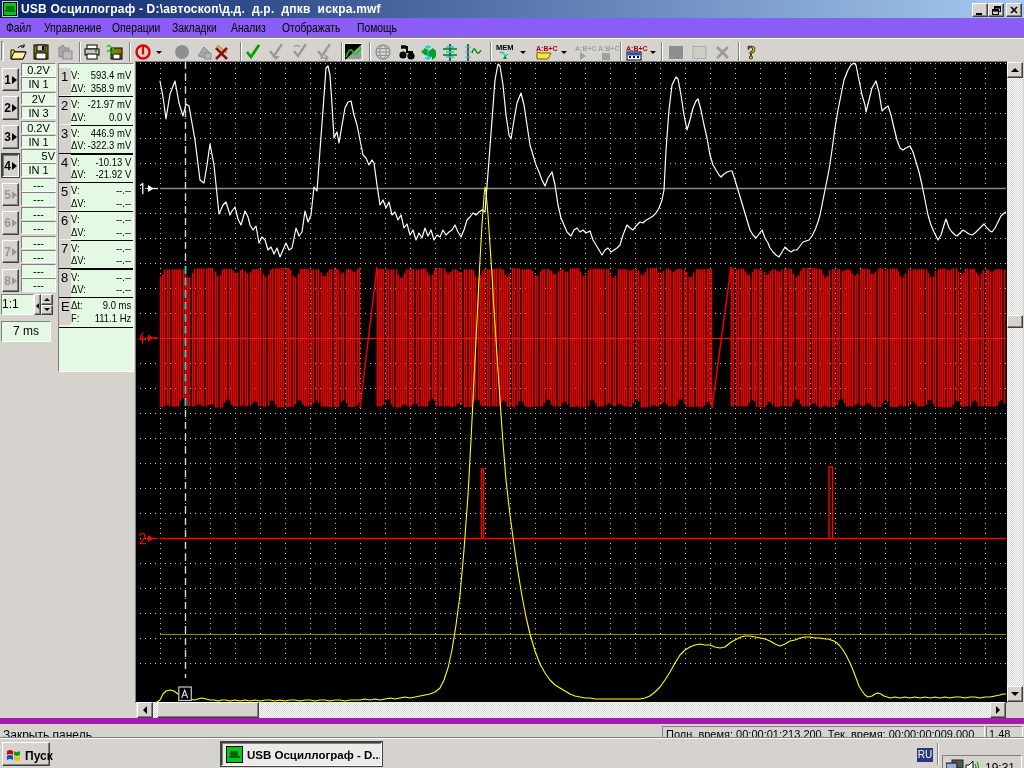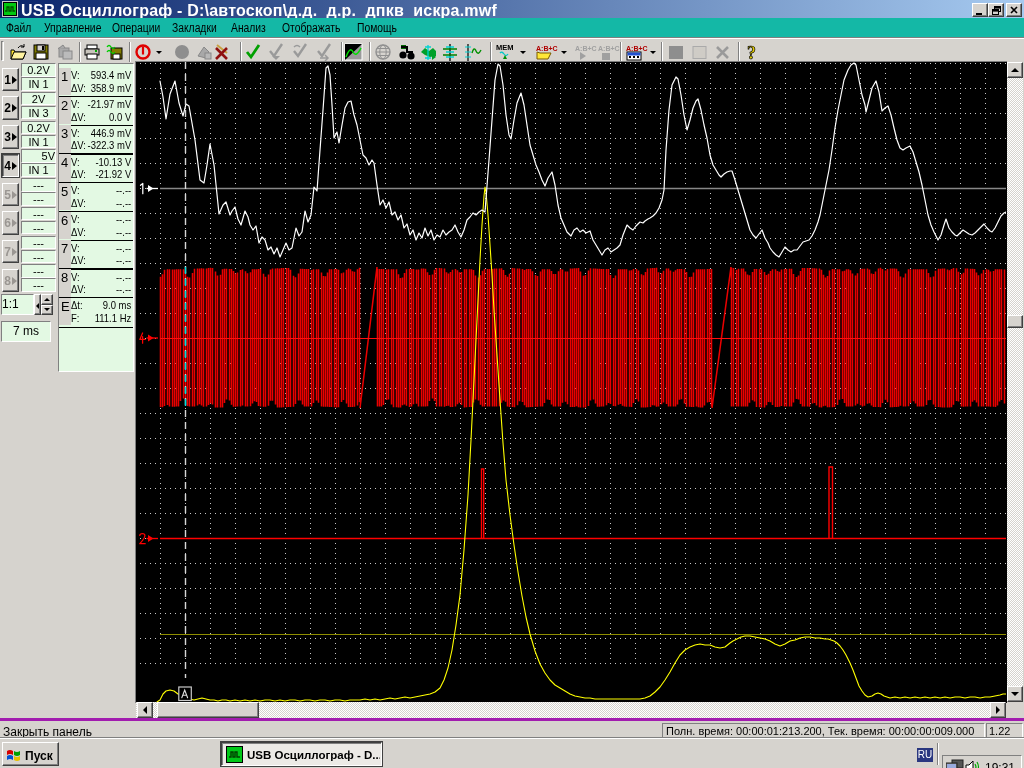--- a/index.html
+++ b/index.html
@@ -15,35 +15,35 @@
 .btnface{background:#d6d3ce}
 </style></head><body>
 <div id="root" style="position:absolute;left:0;top:0;width:1024px;height:768px;transform:translateZ(0)">
     <div class="abs" style="left:0;top:0;width:1024px;height:18px;background:linear-gradient(to right,#0a246a,#a6caf0)">
       <svg class="abs" style="left:2px;top:1px" width="16" height="16">
         <rect width="16" height="16" fill="#c8c8c8"></rect>
         <rect x="1" y="1" width="14" height="14" fill="#000"></rect>
         <rect x="2" y="2" width="12" height="12" fill="#00c810"></rect>
         <path d="M3,10 L5,10 L5,6 L7,6 L7,10 L9,10 L9,6 L11,6 L11,10 L13,10" stroke="#005000" fill="none" stroke-width="1.3"></path>
       </svg>
-      <div class="abs" style="left:21px;top:2px;font-size:16px;font-weight:bold;color:#fff;letter-spacing:0.2px">USB Осциллограф - D:\автоскоп\д.д.&nbsp; д.р.&nbsp; дпкв&nbsp; искра.mwf</div>
+      <div class="abs" style="left:21px;top:2px;font-size:12px;font-weight:bold;color:#fff;letter-spacing:0.2px">USB Осциллограф - D:\автоскоп\д.д.&nbsp; д.р.&nbsp; дпкв&nbsp; искра.mwf</div>
     </div>
     <div class="abs raised btnface" style="left:972px;top:3px;width:16px;height:14px;font-size:9px;text-align:center;line-height:12px;font-weight:bold"><svg width="8" height="9" style="margin-top:3px">
         <rect x="0" y="6" width="6" height="2" fill="#000"></rect>
       </svg></div>
     <div class="abs raised btnface" style="left:988px;top:3px;width:16px;height:14px;font-size:9px;text-align:center;line-height:12px;font-weight:bold"><svg width="9" height="9" style="margin-top:2px">
         <rect x="2.5" y="0.5" width="6" height="5" fill="none" stroke="#000"></rect>
         <rect x="3" y="1" width="5" height="1.6" fill="#000"></rect>
         <rect x="0.5" y="3.5" width="6" height="5" fill="#d6d3ce" stroke="#000"></rect>
         <rect x="1" y="4" width="5" height="1.6" fill="#000"></rect>
       </svg></div>
     <div class="abs raised btnface" style="left:1006px;top:3px;width:16px;height:14px;font-size:9px;text-align:center;line-height:12px;font-weight:bold"><svg width="9" height="9" style="margin-top:2px">
         <path d="M1,1 L7,7 M7,1 L1,7" stroke="#000" stroke-width="1.6"></path>
       </svg></div>
-    <div class="abs" style="left:0;top:18px;width:1024px;height:19px;background:#14b8a6">
+    <div class="abs" style="left:0;top:18px;width:1024px;height:19px;background:#8b5cf6">
       <div class="abs" style="left:6px;top:3px;font-size:12px;color:#000;transform:translateZ(0) scaleX(0.86);transform-origin:0 50%;white-space:nowrap">Файл</div>
       <div class="abs" style="left:44px;top:3px;font-size:12px;color:#000;transform:translateZ(0) scaleX(0.86);transform-origin:0 50%;white-space:nowrap">Управление</div>
       <div class="abs" style="left:112px;top:3px;font-size:12px;color:#000;transform:translateZ(0) scaleX(0.86);transform-origin:0 50%;white-space:nowrap">Операции</div>
       <div class="abs" style="left:172px;top:3px;font-size:12px;color:#000;transform:translateZ(0) scaleX(0.86);transform-origin:0 50%;white-space:nowrap">Закладки</div>
       <div class="abs" style="left:231px;top:3px;font-size:12px;color:#000;transform:translateZ(0) scaleX(0.86);transform-origin:0 50%;white-space:nowrap">Анализ</div>
       <div class="abs" style="left:282px;top:3px;font-size:12px;color:#000;transform:translateZ(0) scaleX(0.86);transform-origin:0 50%;white-space:nowrap">Отображать</div>
       <div class="abs" style="left:357px;top:3px;font-size:12px;color:#000;transform:translateZ(0) scaleX(0.86);transform-origin:0 50%;white-space:nowrap">Помощь</div>
     </div>
     <div class="abs" style="left:0;top:37px;width:1024px;height:25px;background:#d6d3ce;border-top:1px solid #808080;box-shadow:inset 0 1px 0 #fff">
       <div class="abs sunken" style="left:1px;top:3px;width:3px;height:20px"></div>
@@ -350,27 +350,27 @@
     <div class="abs" style="left:1011px;top:68px;width:0;height:0;border-bottom:4px solid #000;border-left:4px solid transparent;border-right:4px solid transparent"></div>
     <div class="abs raised btnface" style="left:1007px;top:315px;width:16px;height:13px"></div>
     <div class="abs raised btnface" style="left:1007px;top:686px;width:16px;height:16px"></div>
     <div class="abs" style="left:1011px;top:692px;width:0;height:0;border-top:4px solid #000;border-left:4px solid transparent;border-right:4px solid transparent"></div>
     <div class="abs" style="left:136px;top:702px;width:870px;height:16px;background:repeating-conic-gradient(#ffffff 0% 25%, #d6d3ce 0% 50%) 0 0/2px 2px"></div>
     <div class="abs raised btnface" style="left:137px;top:702px;width:16px;height:16px"></div>
     <div class="abs" style="left:143px;top:706px;width:0;height:0;border-right:4px solid #000;border-top:4px solid transparent;border-bottom:4px solid transparent"></div>
     <div class="abs raised btnface" style="left:157px;top:702px;width:102px;height:16px"></div>
     <div class="abs raised btnface" style="left:990px;top:702px;width:16px;height:16px"></div>
     <div class="abs" style="left:996px;top:706px;width:0;height:0;border-left:4px solid #000;border-top:4px solid transparent;border-bottom:4px solid transparent"></div>
-    <div class="abs" style="left:0;top:718px;width:1024px;height:20px;background:#d6d3ce;border-top:3px solid #a21caf">
+    <div class="abs" style="left:0;top:718px;width:1024px;height:20px;background:#d6d3ce;border-top:6px solid #a21caf">
       <div class="abs" style="left:3px;top:4px;font-size:12px;color:#000">Закрыть панель</div>
       <div class="abs sunken" style="left:662px;top:2px;width:323px;height:16px;font-size:11px;padding-left:3px;line-height:14px;color:#000">Полн. время: 00:00:01:213.200, Тек. время: 00:00:00:009.000</div>
-      <div class="abs sunken" style="left:986px;top:2px;width:37px;height:16px;font-size:11px;padding-left:2px;line-height:14px;color:#000">1.22</div>
+      <div class="abs sunken" style="left:986px;top:2px;width:37px;height:16px;font-size:11px;padding-left:2px;line-height:14px;color:#000">1.48</div>
     </div>
     <div class="abs" style="left:0;top:738px;width:1024px;height:30px;background:#d6d3ce;border-top:1px solid #fff;box-shadow:0 -1px 0 #808080">
-      <div class="abs raised btnface" style="left:2px;top:3px;width:57px;height:24px">
+      <div class="abs raised btnface" style="left:2px;top:3px;width:48px;height:24px">
         <svg class="abs" style="left:3px;top:4px" width="16" height="15">
           <path d="M1,4 Q4,2 7,4 L7,8 Q4,6 1,8 Z" fill="#d40000"></path>
           <path d="M8,4 Q11,6 14,4 L14,8 Q11,10 8,8 Z" fill="#00a000"></path>
           <path d="M1,9 Q4,7 7,9 L7,13 Q4,11 1,13 Z" fill="#0050d4"></path>
           <path d="M8,9 Q11,11 14,9 L14,13 Q11,15 8,13 Z" fill="#e8c000"></path>
         </svg>
         <div class="abs" style="left:22px;top:6px;font-size:12px;font-weight:bold;white-space:nowrap">Пуск</div>
       </div>
       <div class="abs pressed" style="left:221px;top:3px;width:161px;height:24px;background:#eceae6">
         <svg class="abs" style="left:4px;top:3px" width="17" height="17">

